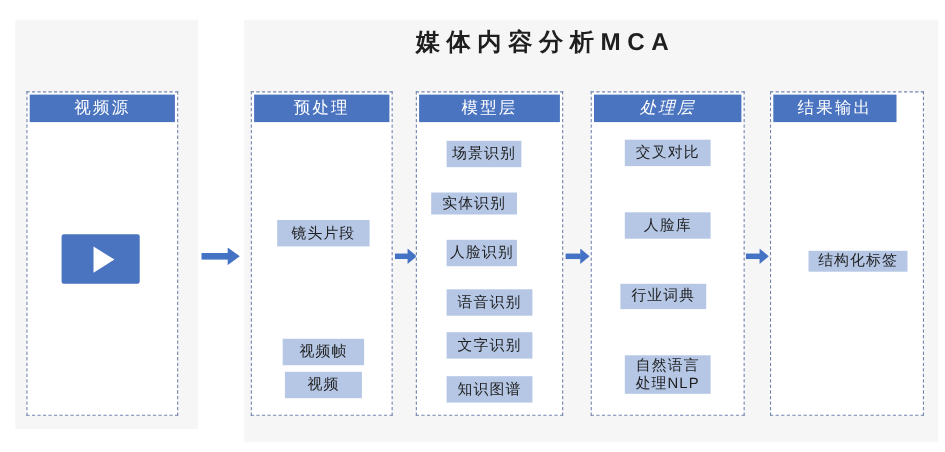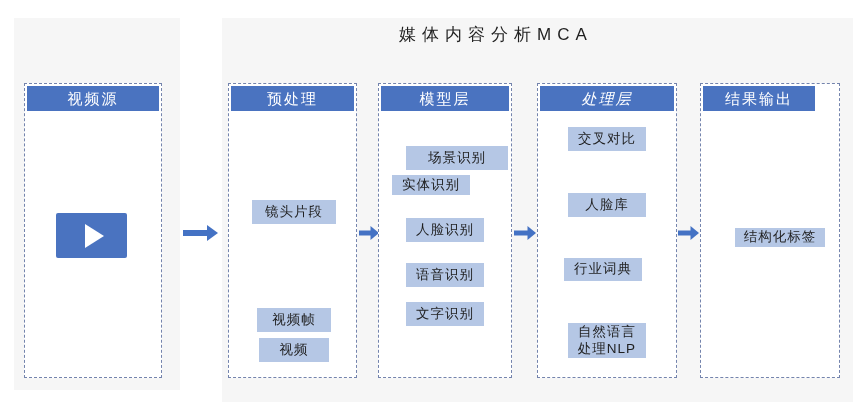--- a/index.html
+++ b/index.html
@@ -5,21 +5,21 @@
   html, body { margin: 0; padding: 0; background: var(--page-bg, #ffffff); }
   .canvas {
     position: relative; width: 859px; height: 411px;
     background: var(--page-bg, #ffffff);
     font-family: "Liberation Sans", sans-serif;
     overflow: hidden;
   }
   .panel { position: absolute; background: var(--panel-gray, #f6f6f6); }
   .diagram-title {
     position: absolute; left: 286px; top: 23px; width: 420px;
-    text-align: center; font-size: 17px; font-weight: 400;
+    text-align: center; font-size: 22px; font-weight: 700;
     letter-spacing: 6px; color: var(--title-text, #1f1f1f);
     white-space: nowrap;
   }
   .dashed-box {
     position: absolute; box-sizing: border-box;
     background: var(--box-bg, #ffffff);
     border: 1px dashed var(--dashed-border, #7484ad);
   }
   .col-header {
     position: absolute; box-sizing: border-box;
@@ -81,25 +81,26 @@
 
   <div class="arrow" style="left:359px; top:226px; width:20px; height:14px;">
     <svg viewBox="0 0 20 14" preserveAspectRatio="none">
       <rect x="0" y="4.5" width="12" height="5" fill="#4472c4"></rect>
       <polygon points="11.5,0 20,7 11.5,14" fill="#4472c4"></polygon>
     </svg>
   </div>
 
   <div class="dashed-box" style="left:378px; top:83px; width:134px; height:295px;"></div>
   <div class="col-header" style="left:381px; top:86px; width:128px;">模型层</div>
-  <div class="item" style="left:406px; top:146px; width:102px; height:24px;">场景识别</div>
+  <div class="item" style="left:406px; top:128px; width:68px; height:24px;">场景识别</div>
   <div class="item" style="left:392px; top:175px; width:78px; height:20px;">实体识别</div>
-  <div class="item" style="left:406px; top:218px; width:78px; height:24px;">人脸识别</div>
+  <div class="item" style="left:406px; top:218px; width:64px; height:24px;">人脸识别</div>
   <div class="item" style="left:406px; top:263px; width:78px; height:24px;">语音识别</div>
   <div class="item" style="left:406px; top:302px; width:78px; height:24px;">文字识别</div>
+  <div class="item" style="left:406px; top:342px; width:78px; height:24px;">知识图谱</div>
 
   <div class="arrow" style="left:514px; top:226px; width:22px; height:14px;">
     <svg viewBox="0 0 22 14" preserveAspectRatio="none">
       <rect x="0" y="4.5" width="14" height="5" fill="#4472c4"></rect>
       <polygon points="13.5,0 22,7 13.5,14" fill="#4472c4"></polygon>
     </svg>
   </div>
 
   <div class="dashed-box" style="left:537px; top:83px; width:140px; height:295px;"></div>
   <div class="col-header" style="left:540px; top:86px; width:134px;font-style:italic;">处理层</div>

